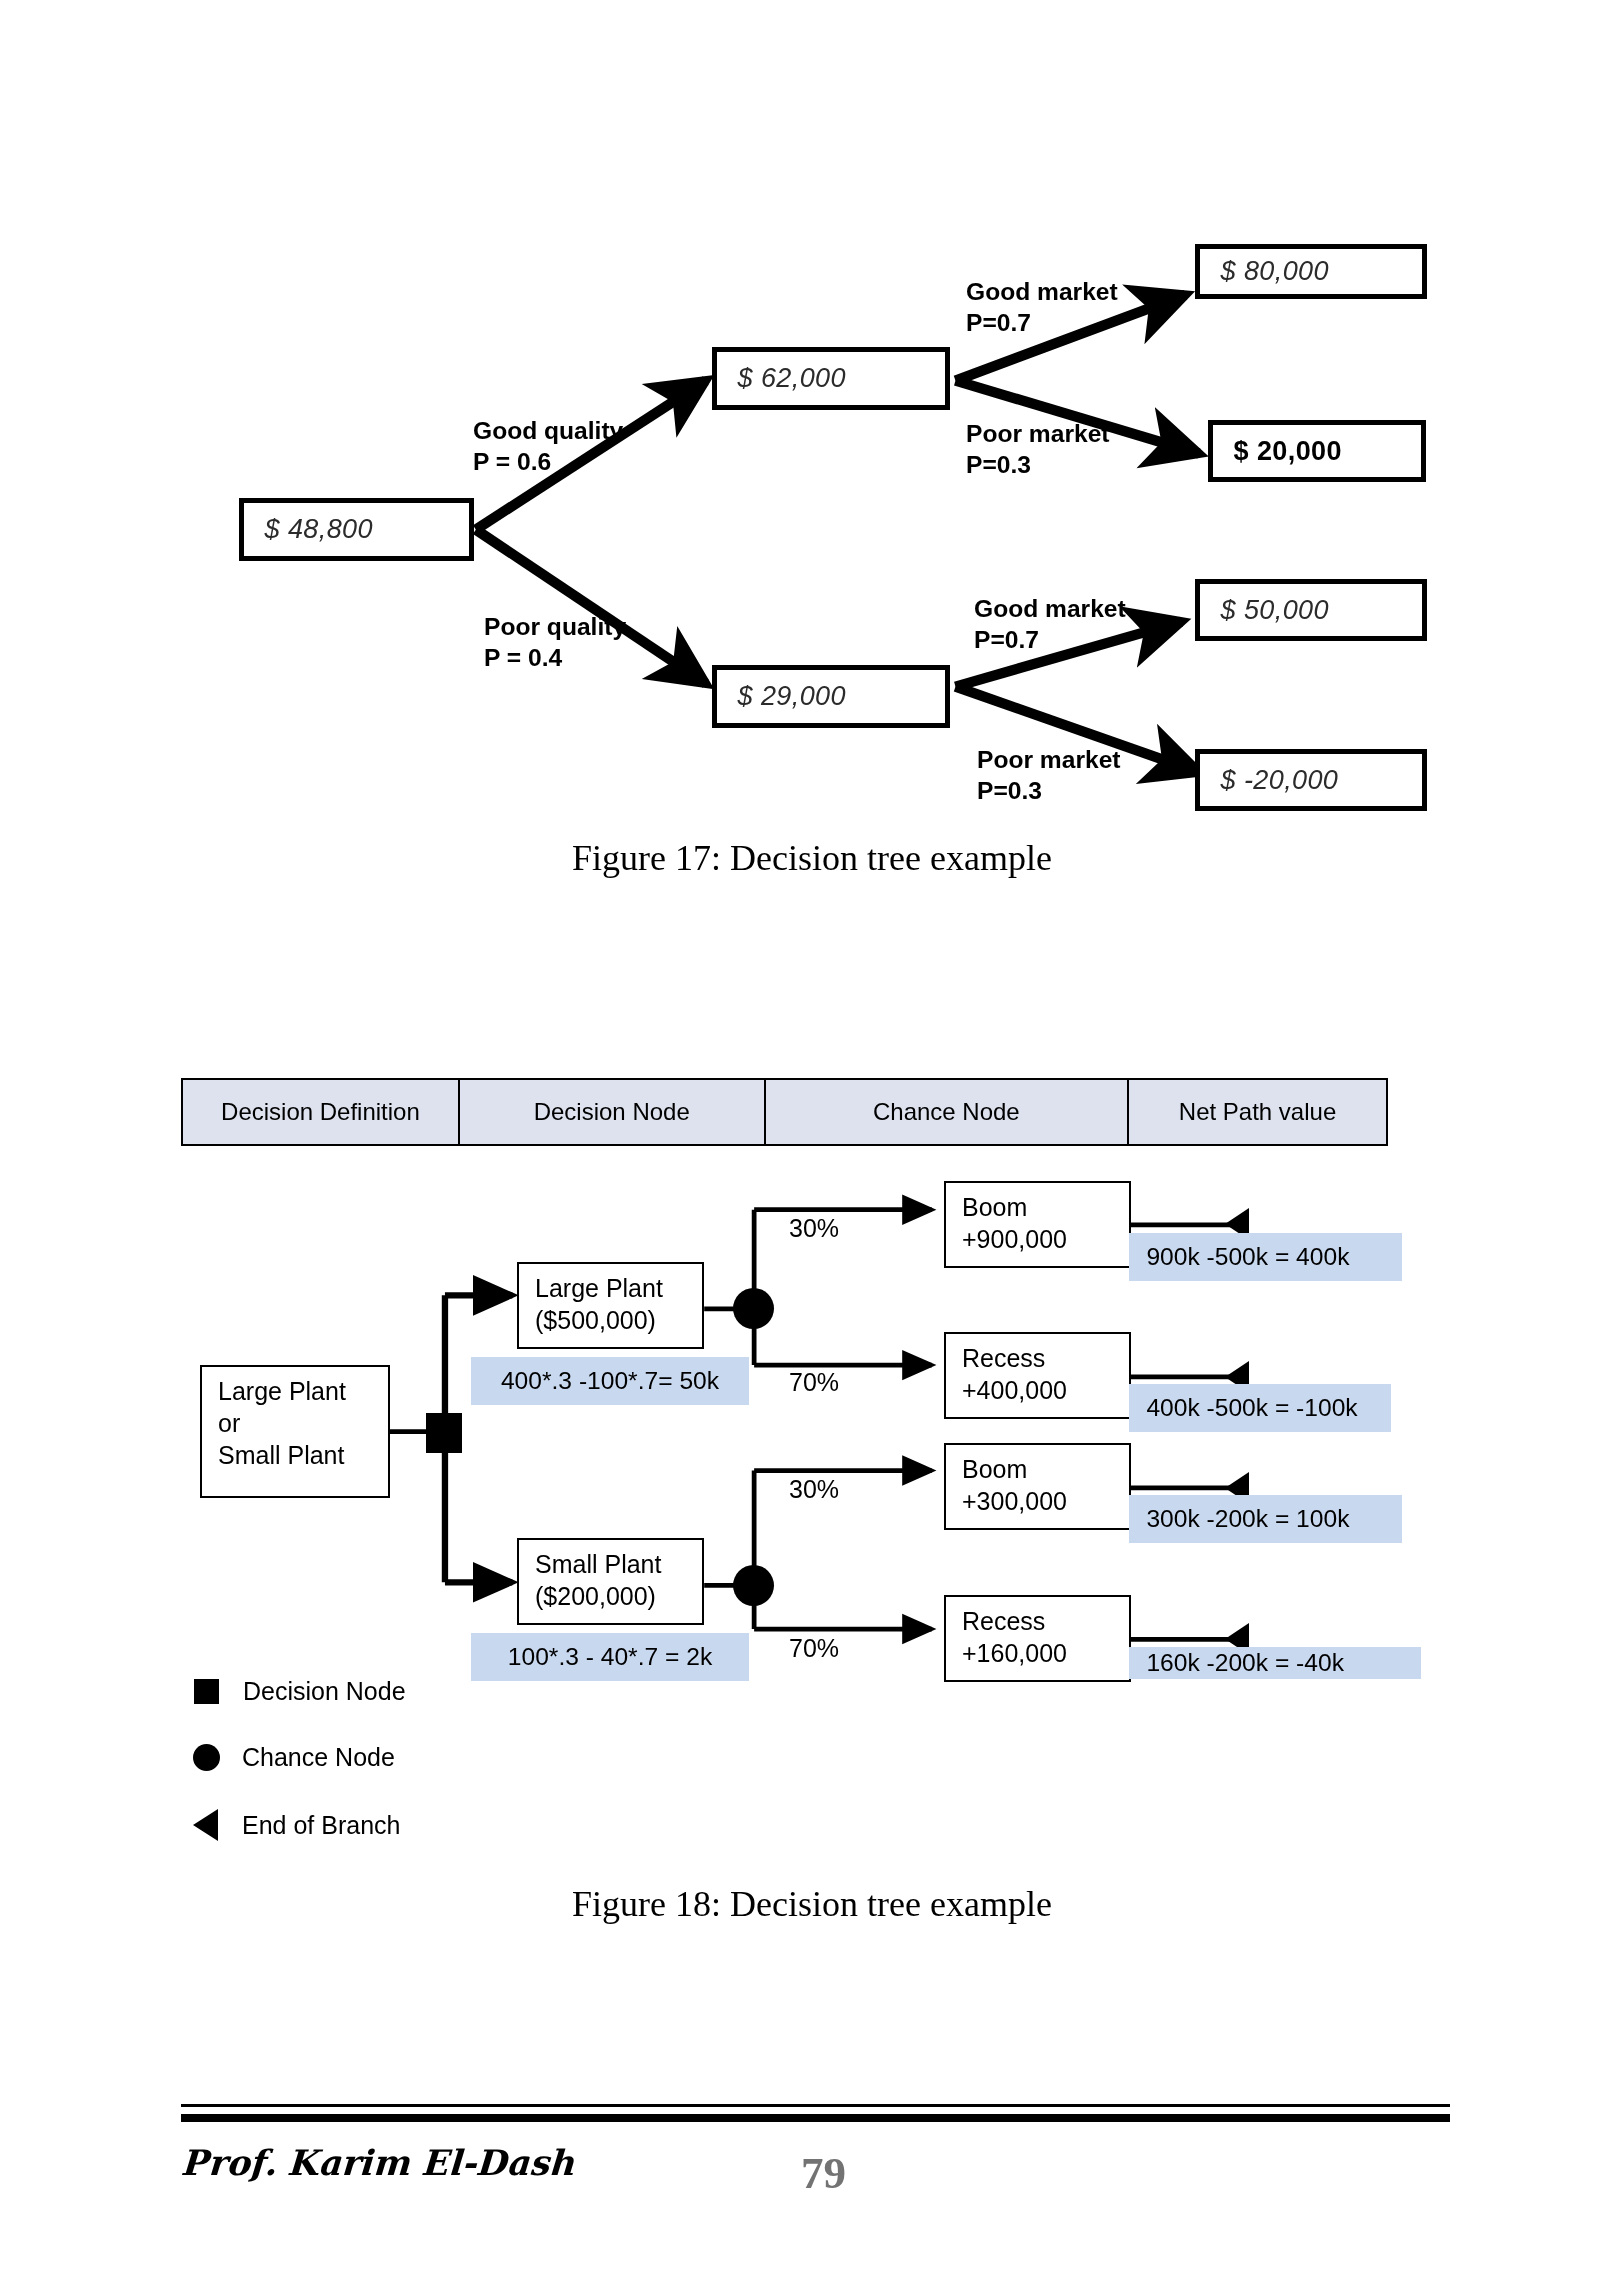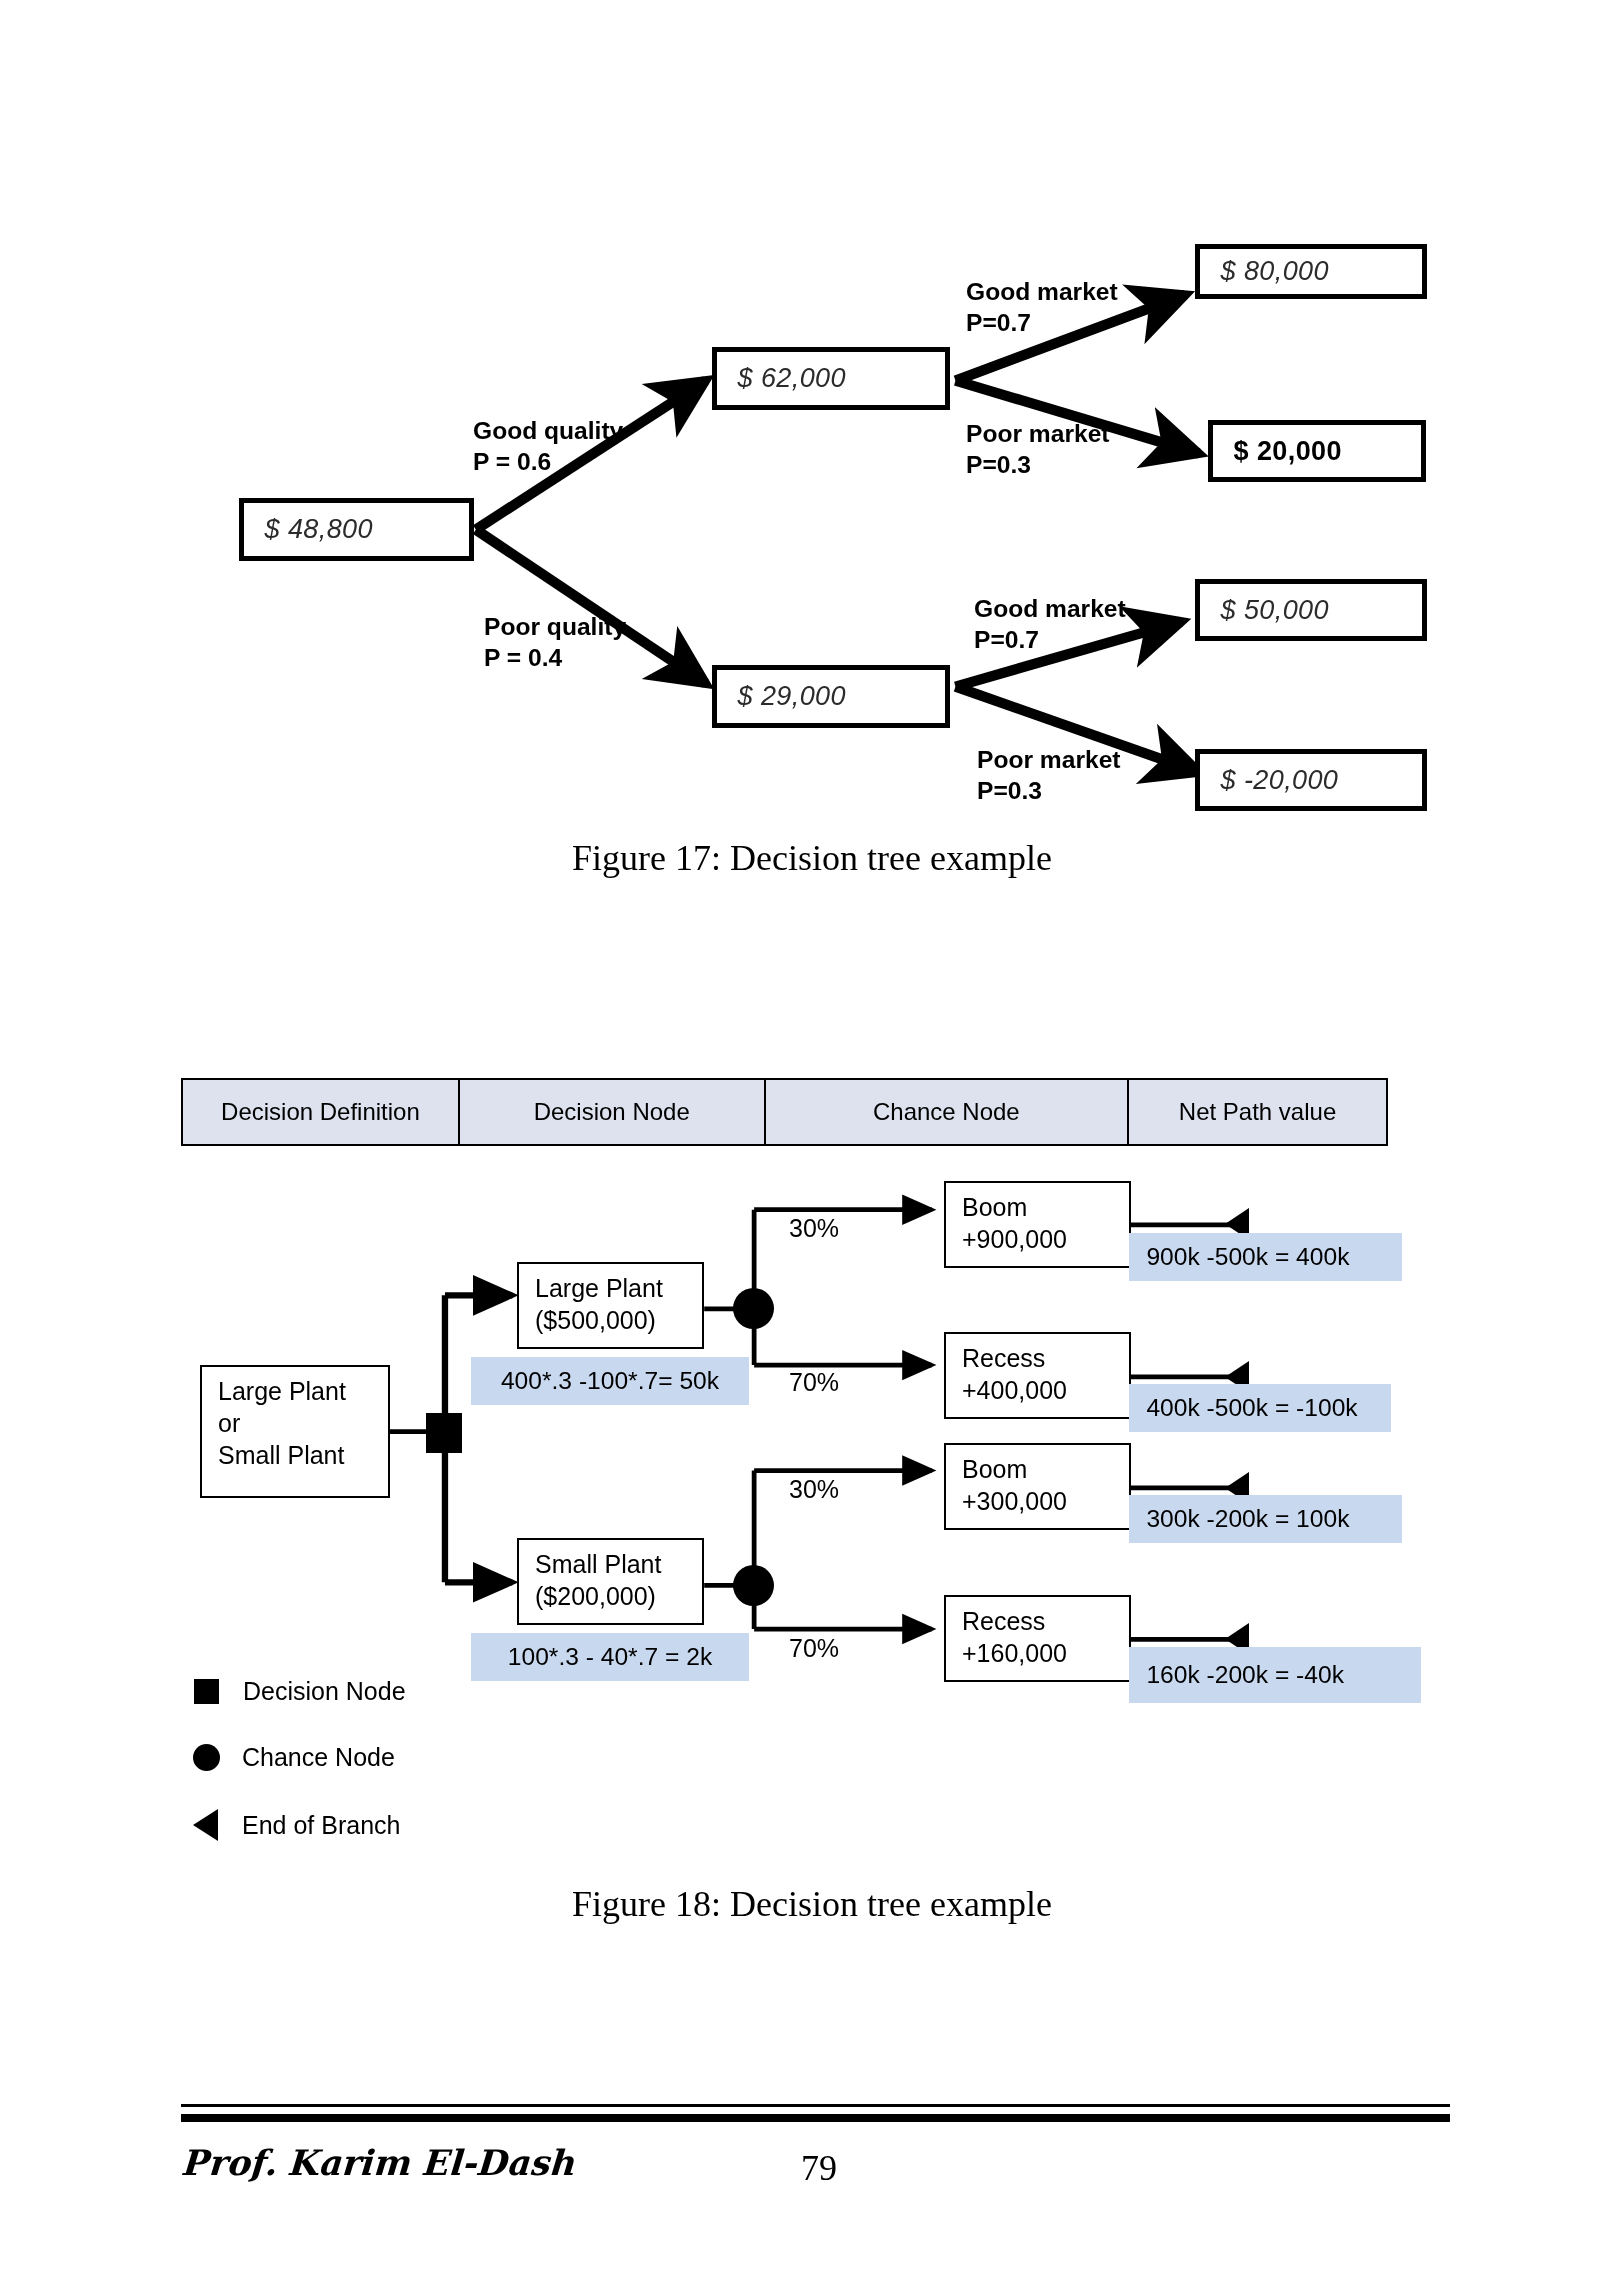--- a/index.html
+++ b/index.html
@@ -178,22 +178,23 @@
     font-style: italic;
     font-weight: bold;
     font-size: 35px;
     color: #000000;
     white-space: nowrap;
     transform: skewX(-6deg);
   }
   .footer-page {
     position: absolute;
     font-family: "Liberation Serif", serif;
-    font-size: 36px;
-    color: #000000;
+    font-size: 45px;
+    color: #737373;
+    font-weight: bold;
   }
 </style>
 </head>
 <body>
 
 <div class="page">
 
   <div class="abs" style="left:0;top:0;width:1624px;height:888px;">
 
     <svg class="fig-svg" width="1624" height="888" viewBox="0 0 2048 1120">
@@ -359,21 +360,21 @@
     <div class="f18-box" style="left:944px; top:1332px; width:187px; height:87px;">Recess
 +400,000</div>
     <div class="f18-hl left-pad" style="left:1129px; top:1384px; width:262px; height:48px;">400k -500k = -100k</div>
 
     <div class="f18-box" style="left:944px; top:1443px; width:187px; height:87px;">Boom
 +300,000</div>
     <div class="f18-hl left-pad" style="left:1129px; top:1495px; width:273px; height:48px;">300k -200k = 100k</div>
 
     <div class="f18-box" style="left:944px; top:1595px; width:187px; height:87px;">Recess
 +160,000</div>
-    <div class="f18-hl left-pad" style="left:1129px; top:1647px; width:292px; height:56px;">160k -200k = -40k</div>
+    <div class="f18-hl left-pad" style="left:1129px; top:1647px; width:292px; height:32px;">160k -200k = -40k</div>
 
     <div class="key-row" style="left:194px; top:1677px;">
       <span class="key-sq"></span>
       <span class="key-label">Decision Node</span>
     </div>
     <div class="key-row" style="left:193px; top:1743px;">
       <span class="key-ci"></span>
       <span class="key-label" style="margin-left:22px;">Chance Node</span>
     </div>
     <div class="key-row" style="left:193px; top:1809px;">

